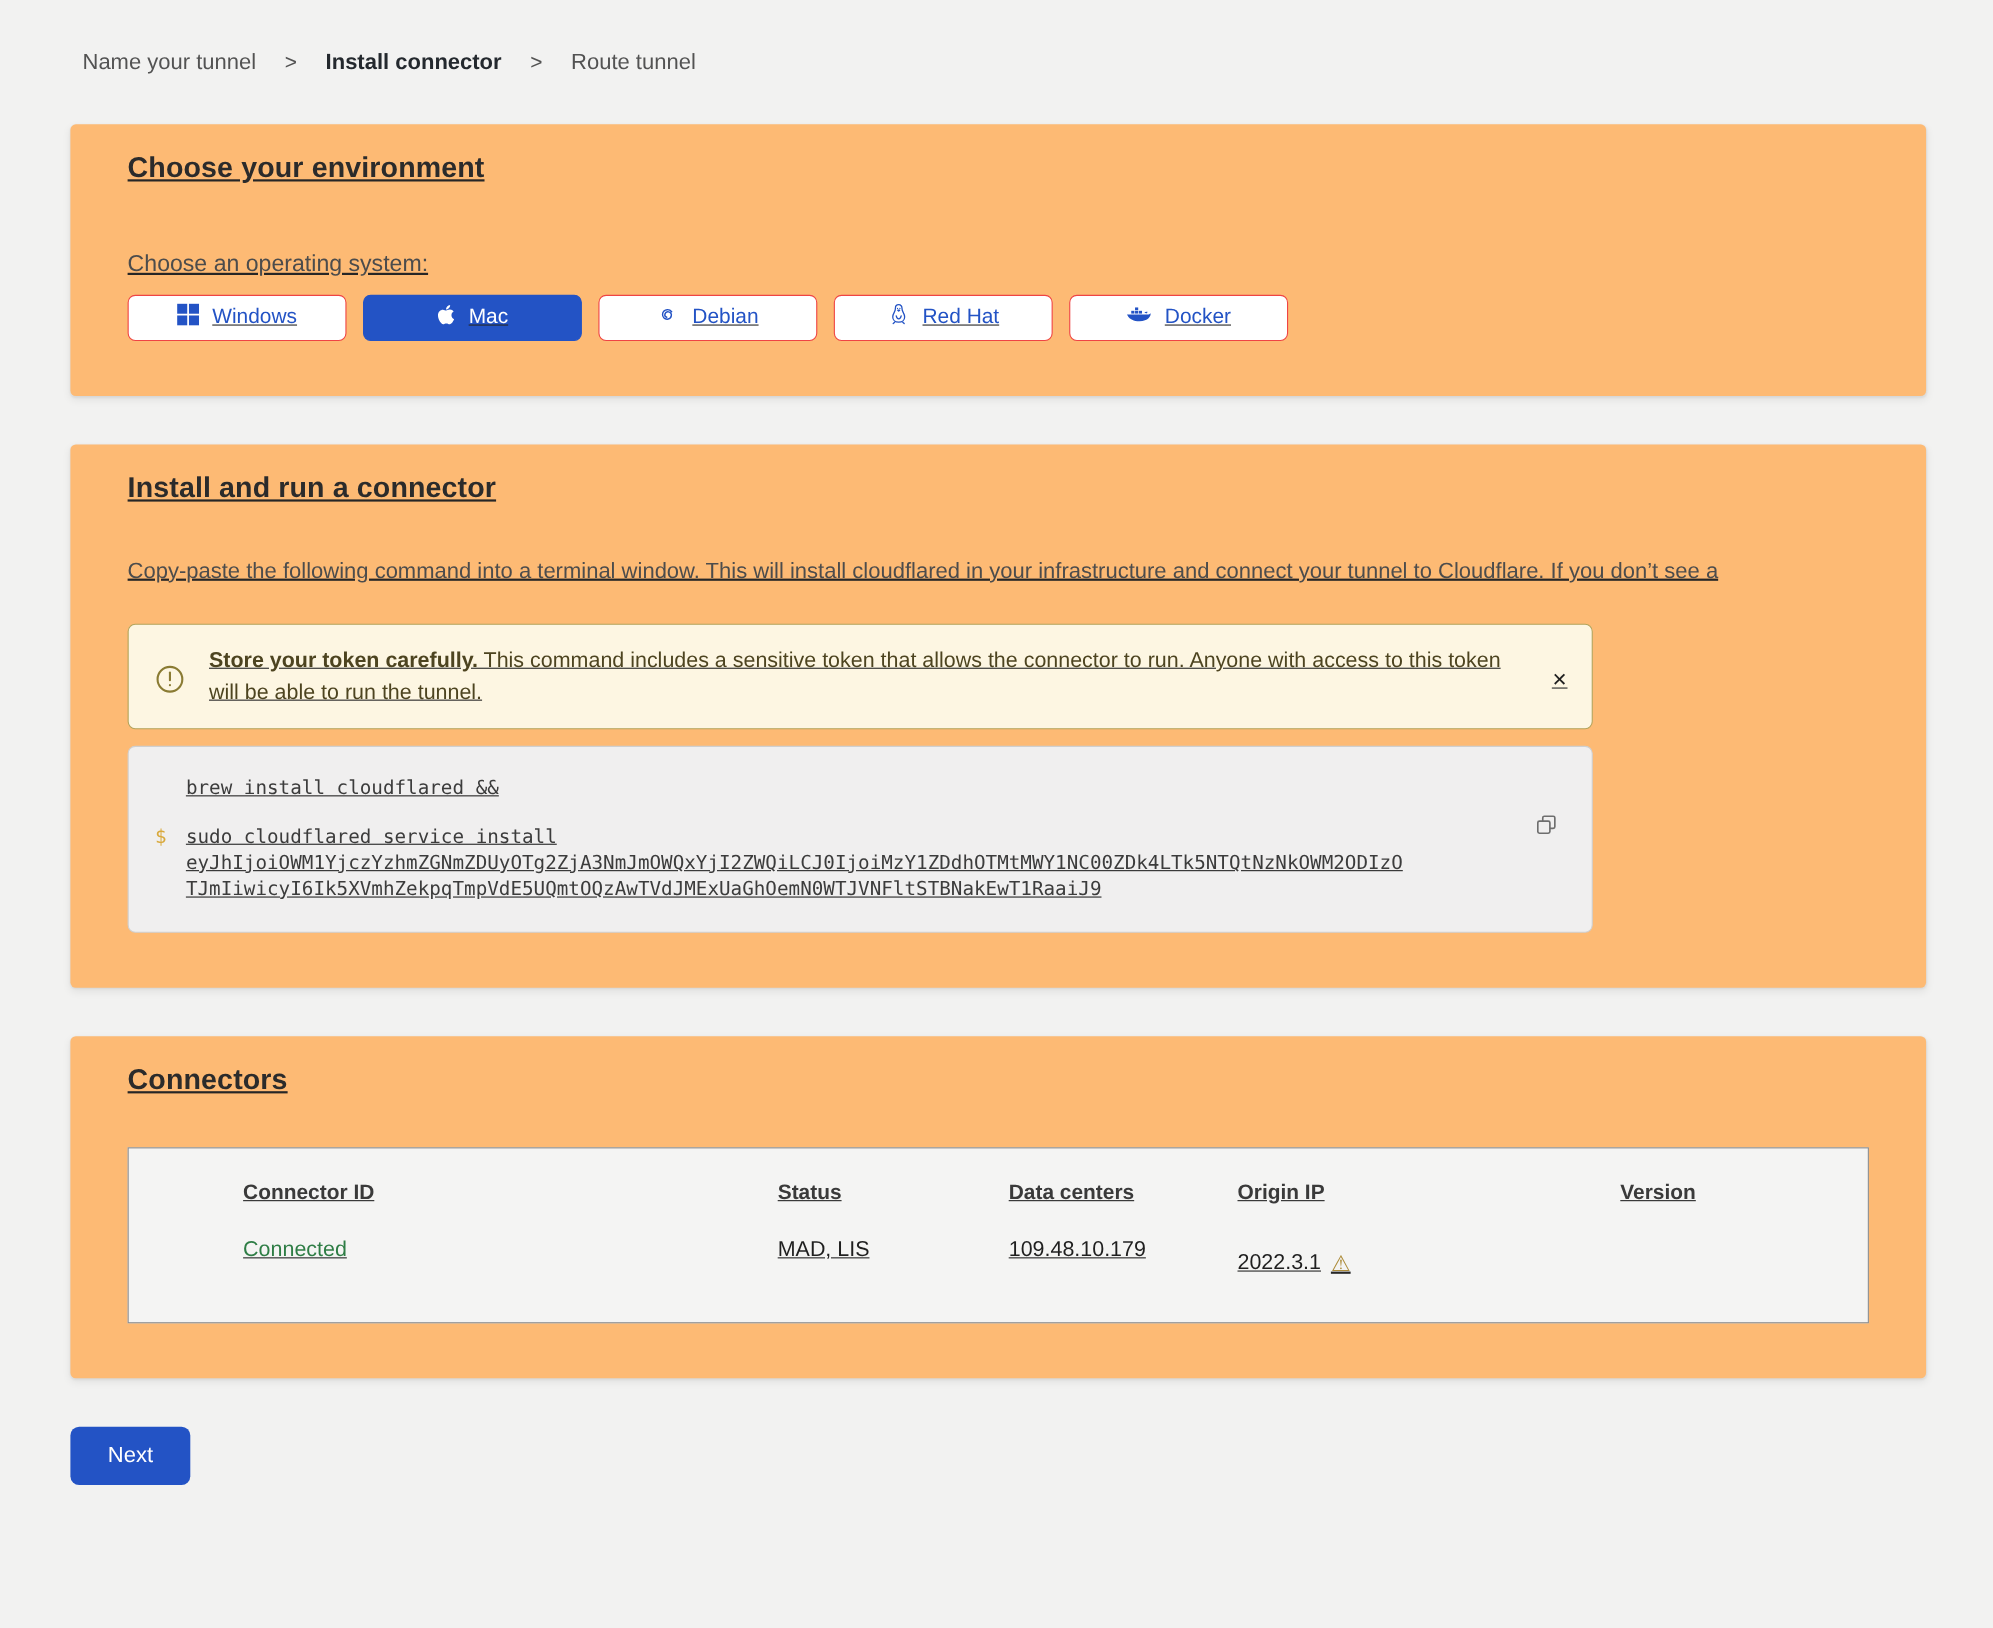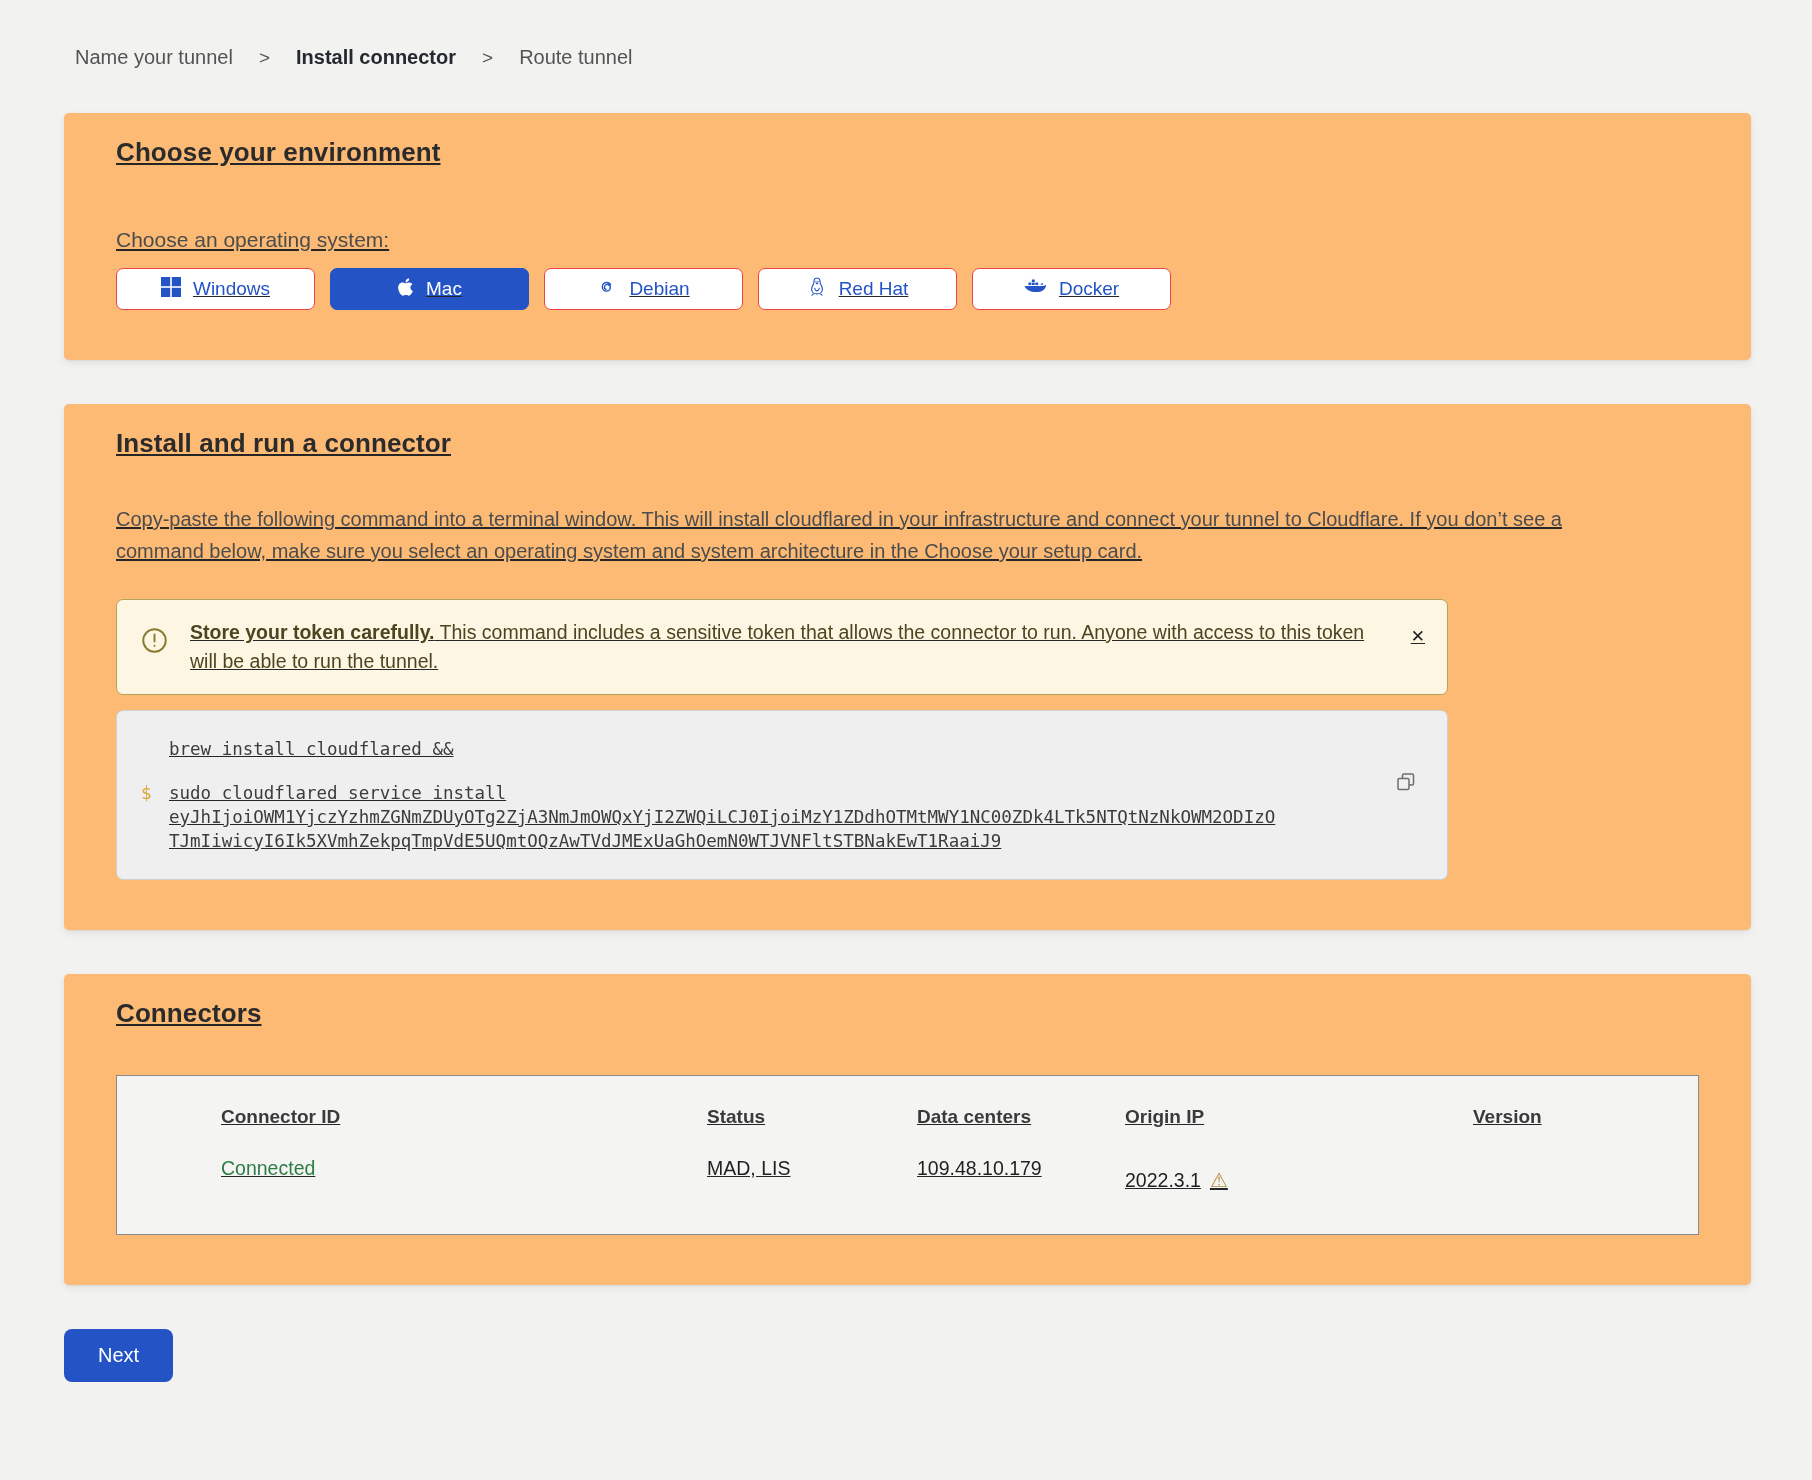--- a/index.html
+++ b/index.html
@@ -26,21 +26,21 @@
   .os-btn { width:199px; height:42px; display:flex; align-items:center; justify-content:center;
     gap:12px; border:1px solid #ef4444; border-radius:7px; background:#fff; color:#2353c5;
     font-size:19px; font-family:inherit; cursor:pointer; }
   .os-btn.selected { background:#2353c5; color:#ffffff; border-color:#2353c5; }
   .os-btn svg { flex:0 0 auto; }
 
   
   .install-desc { margin-top:44px; font-size:20px; line-height:32px; color:#4c4c4c; }
 
   .warn-banner { margin-top:32px; width:1332px; background:#fdf6e2; border:1px solid #b3a45c;
-    border-radius:7px; padding:18px 22px 18px 24px; display:flex; align-items:flex-start; }
+    border-radius:7px; padding:18px 22px 18px 24px; display:flex; align-items:center; }
   .warn-icon { flex:0 0 auto; margin-top:9px; }
   .warn-text { margin-left:22px; font-size:19.5px; line-height:29px; color:#4d4420; flex:1 1 auto; }
   .warn-text b { font-weight:bold; }
   .warn-close { flex:0 0 auto; margin-left:18px; margin-top:8px; background:none; border:none;
     font-size:17px; color:#1f1f1f; cursor:pointer; font-family:inherit; }
 
   .code-block { position:relative; margin-top:15px; width:1332px; background:#f0efef;
     border:1px solid #cfcfcf; border-radius:7px; padding:26px 90px 26px 52px;
     font-family:"DejaVu Sans Mono", "Liberation Mono", monospace; font-size:17.5px;
     color:#3c3c3c; line-height:24px; }
@@ -147,21 +147,20 @@
 
     </div>
   </section>
 
   
   <section class="card">
     <h2>Install and run a connector</h2>
 
     <p class="install-desc">
       <span>Copy-paste the following command into a terminal window. This will install cloudflared in your infrastructure and connect your tunnel to Cloudflare. If you don’t see a</span><br>
-      <span>command below, make sure you select an operating system and system architecture in the Choose your setup card.</span>
     </p>
 
     <div class="warn-banner">
       <span class="warn-icon">
         <svg width="27" height="27" viewBox="0 0 24 24" fill="none" stroke="#8a7b33" stroke-width="1.7" stroke-linecap="round">
           <circle cx="12" cy="12" r="10"></circle>
           <path d="M12 6.6v6.2"></path>
           <path d="M12 16.6v.2"></path>
         </svg>
       </span>

